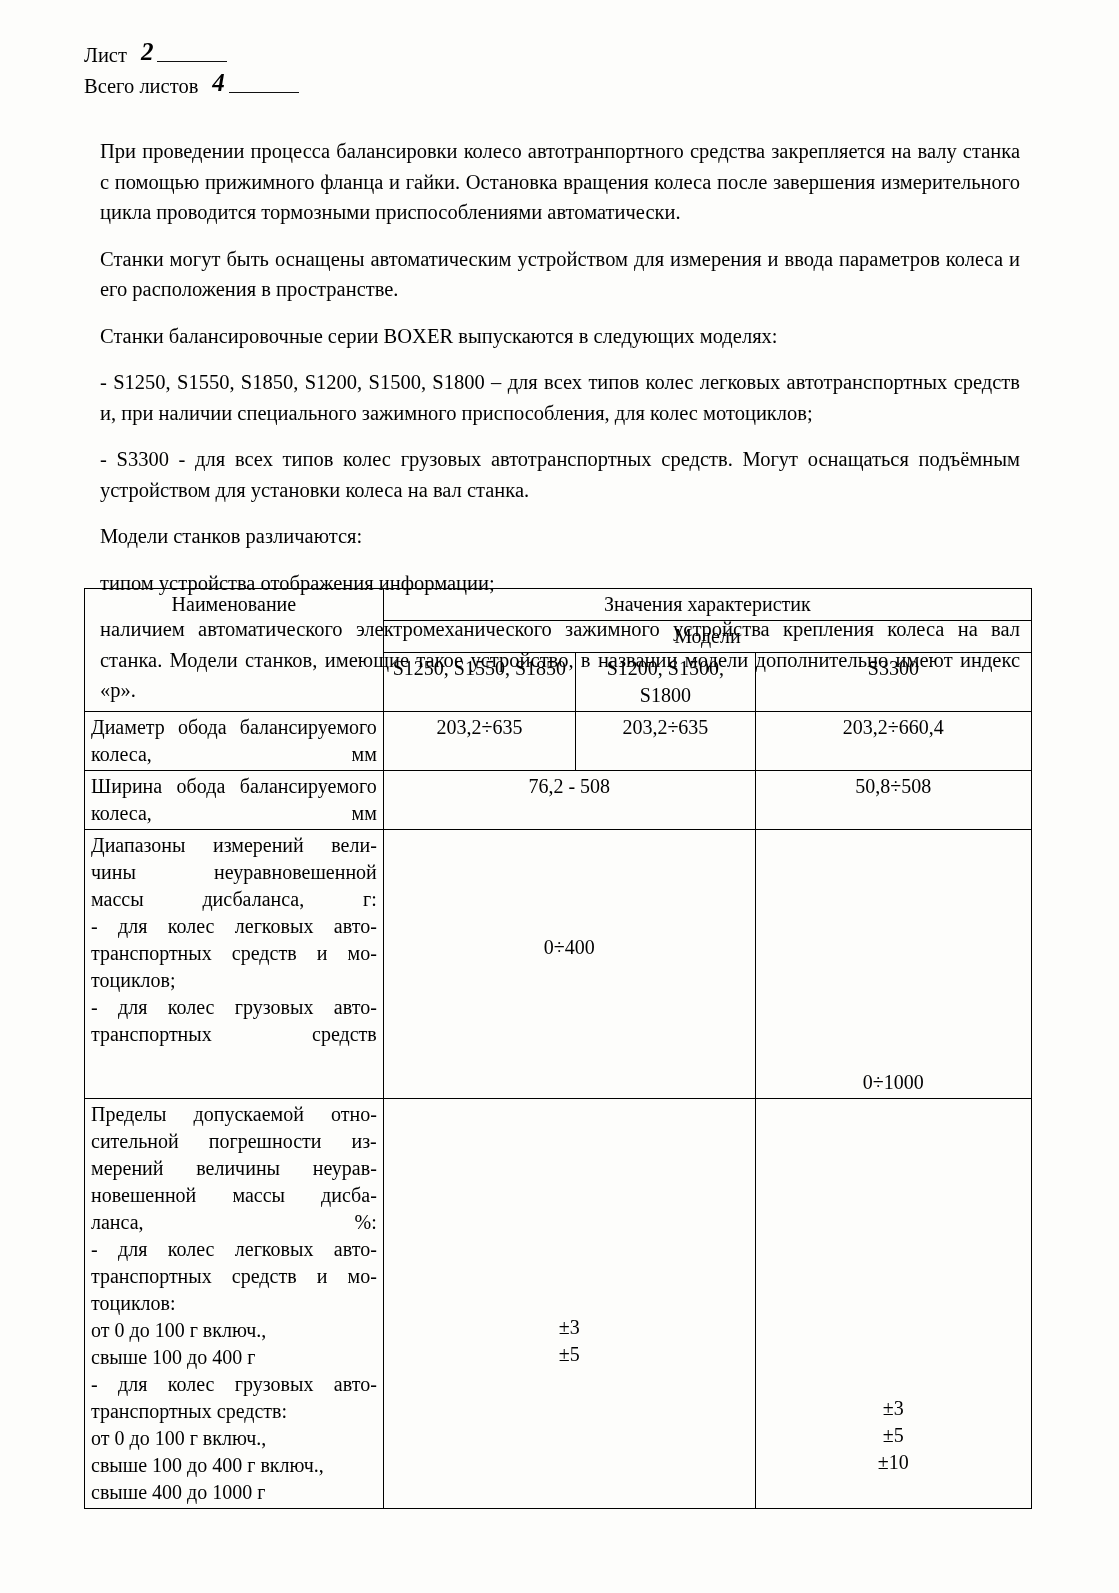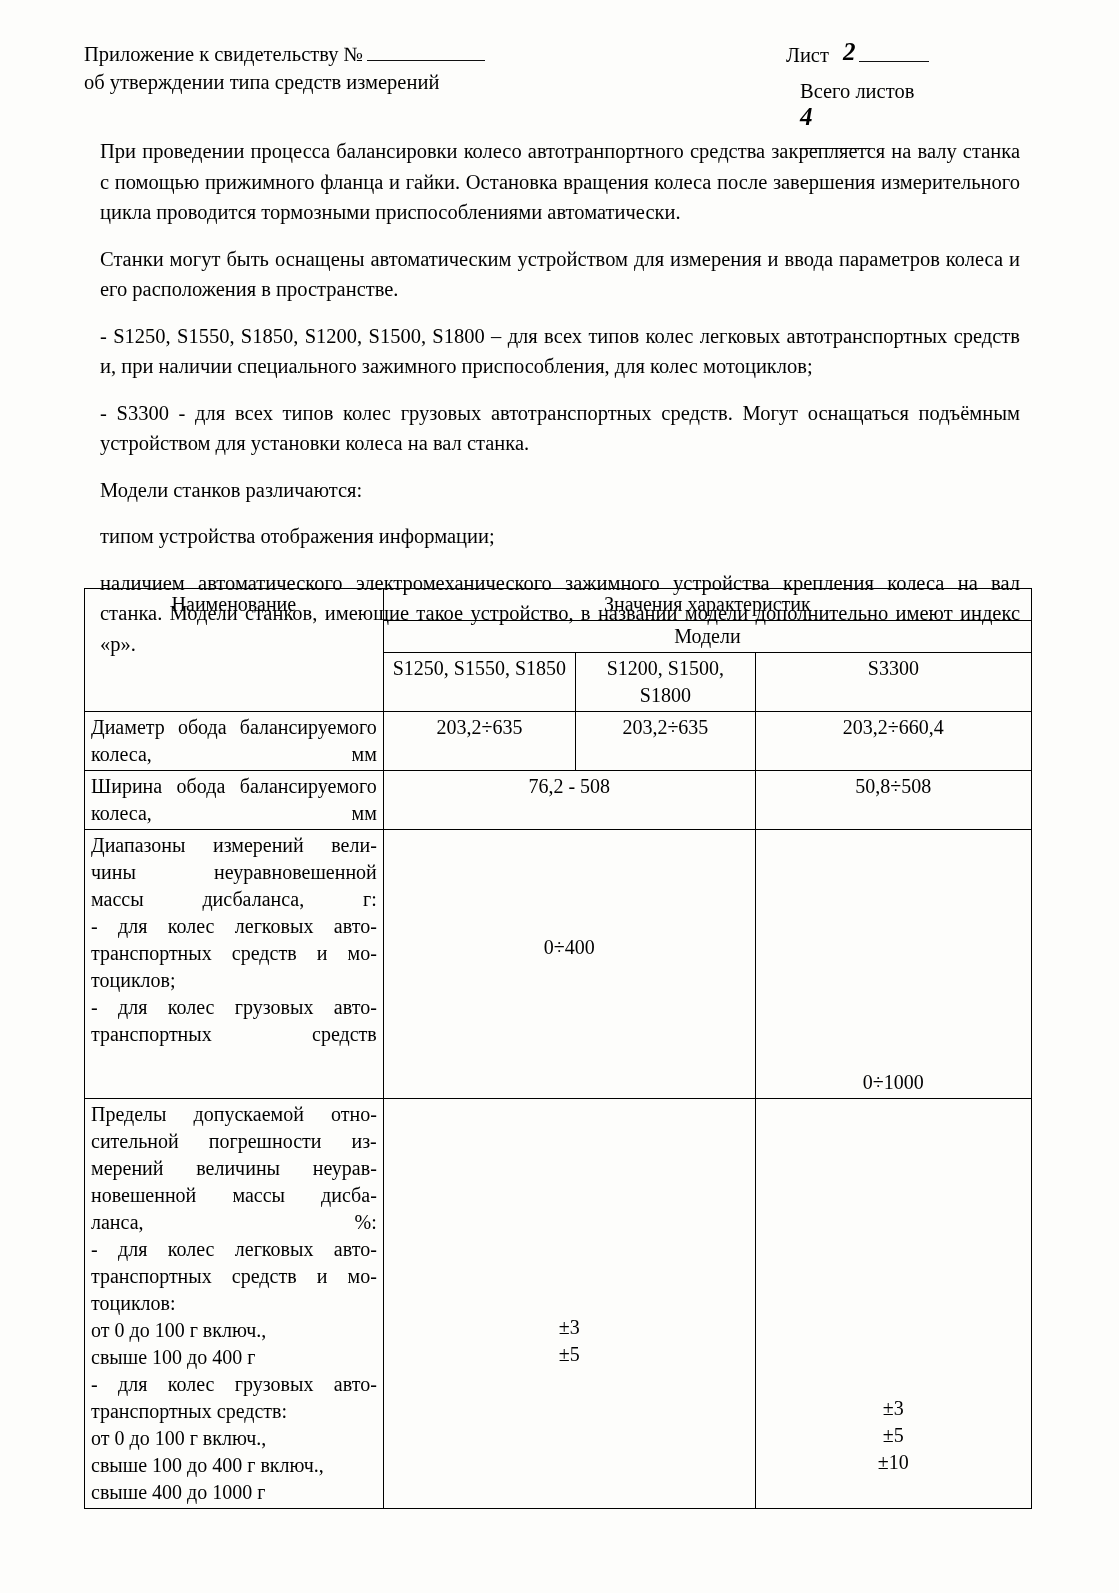--- a/index.html
+++ b/index.html
@@ -48,21 +48,21 @@
   .header-right {
     width: 250px;
     text-align: center;
     position: relative;
   }
   .hr-row {
     display: flex;
     align-items: baseline;
     white-space: nowrap;
   }
-  .hr-row + .hr-row { margin-top: 8px; flex-direction: column; }
+  .hr-row + .hr-row { margin-top: 2px; }
   .hr-label { }
   .hand-num {
     font-family: "Liberation Serif", serif;
     font-style: italic;
     font-weight: bold;
     font-size: 25px;
     margin-left: 14px;
     margin-right: 2px;
     position: relative;
     top: -2px;
@@ -143,41 +143,38 @@
   .val-top { padding-top: 8px; }
   .spacer-tall { height: 10px; }
   .pm-block { line-height: 27px; }
 </style>
 </head>
 <body>
 
 <div class="page">
 
   <div class="header">
-    <div class="header-left">
-      <div class="hl-line1"><span>Приложение к свидетельству №</span><span class="blank-line"></span></div>
-      <div class="hl-line2">об утверждении типа средств измерений</div>
-    </div>
     <div class="header-right">
       <div class="hr-row">
         <span class="hr-label">Лист</span>
         <span class="hand-num">2</span>
         <span class="hr-underline"></span>
       </div>
       <div class="hr-row">
         <span class="hr-label">Всего листов</span>
         <span class="hand-num">4</span>
         <span class="hr-underline"></span>
       </div>
     </div>
   </div>
 
   <div class="body-text">
     <p class="indent">При проведении процесса балансировки колесо автотранпортного средства закрепляется на валу станка с помощью прижимного фланца и гайки. Остановка вращения колеса после завершения измерительного цикла проводится тормозными приспособлениями автоматически.</p>
     <p class="indent">Станки могут быть оснащены автоматическим устройством для измерения и ввода параметров колеса и его расположения в пространстве.</p>
+    <p class="indent">Станки балансировочные серии BOXER выпускаются в следующих моделях:</p>
     <p class="indent">- S1250, S1550, S1850, S1200, S1500, S1800 – для всех типов колес легковых автотранспортных средств и, при наличии специального зажимного приспособления, для колес мотоциклов;</p>
     <p class="indent">- S3300 - для всех типов колес грузовых автотранспортных средств. Могут оснащаться подъёмным устройством для установки колеса на вал станка.</p>
     <p class="indent">Модели станков  различаются:</p>
     <p class="indent">типом устройства отображения информации;</p>
     <p class="indent">наличием автоматического электромеханического зажимного устройства крепления колеса на вал станка. Модели станков, имеющие такое устройство, в названии модели дополнительно имеют индекс «р».</p>
   </div>
 
 
   <div class="tbl-wrap">
     <table class="specs">

